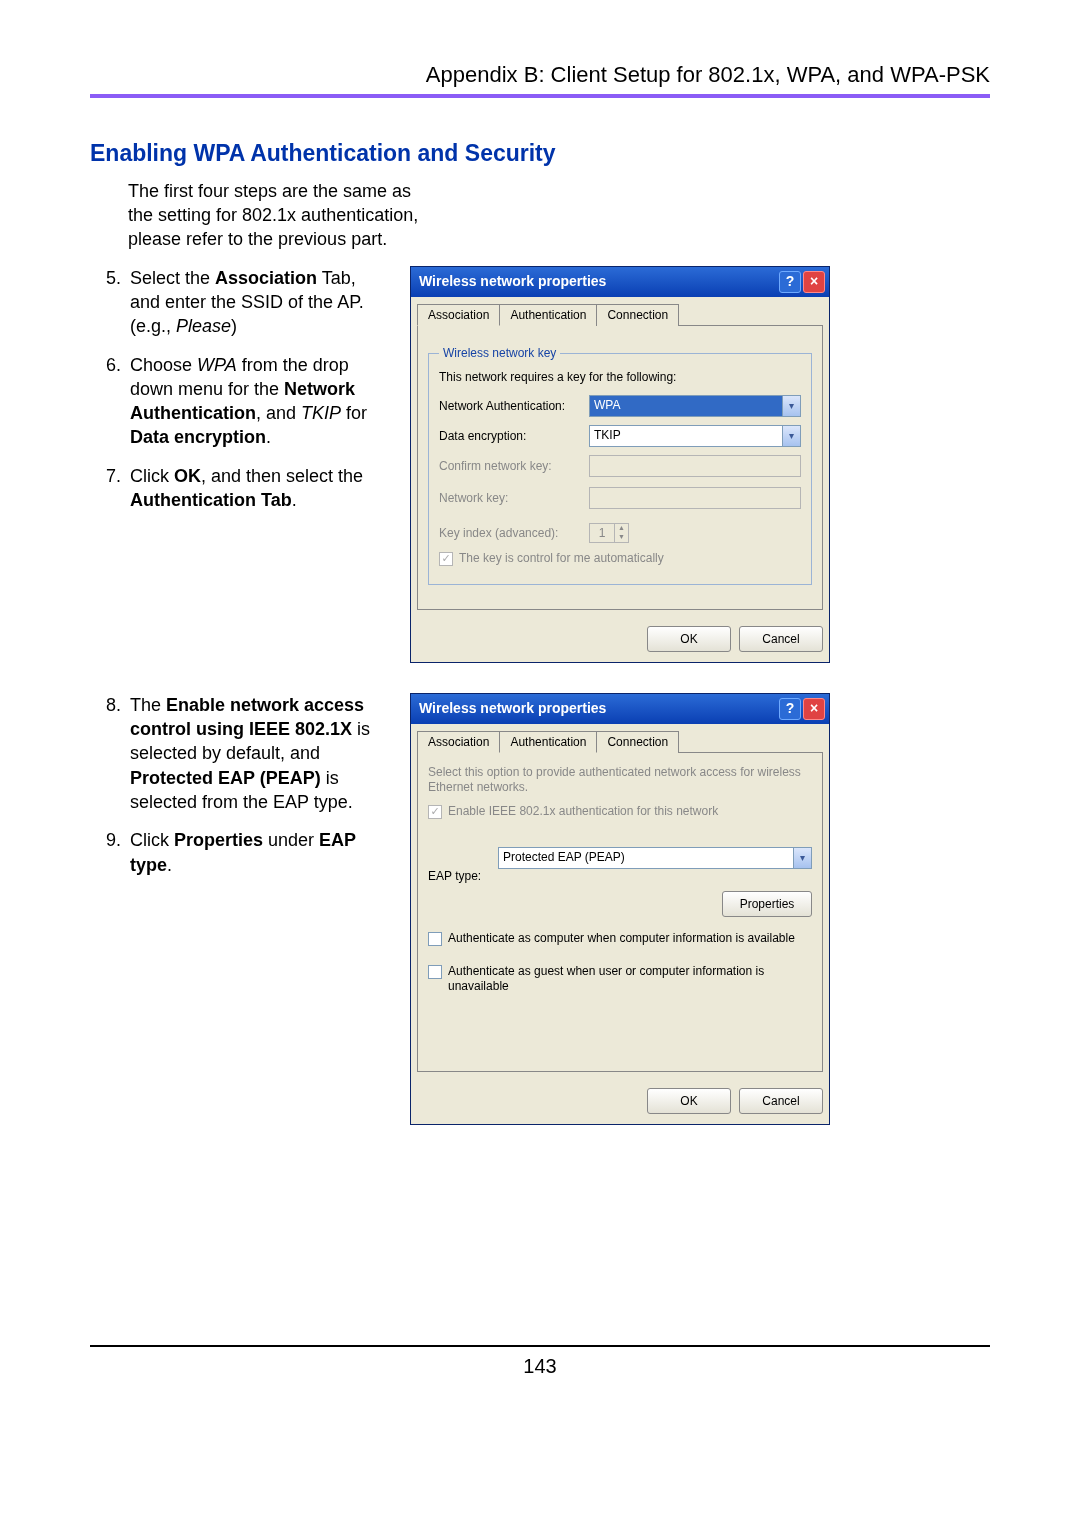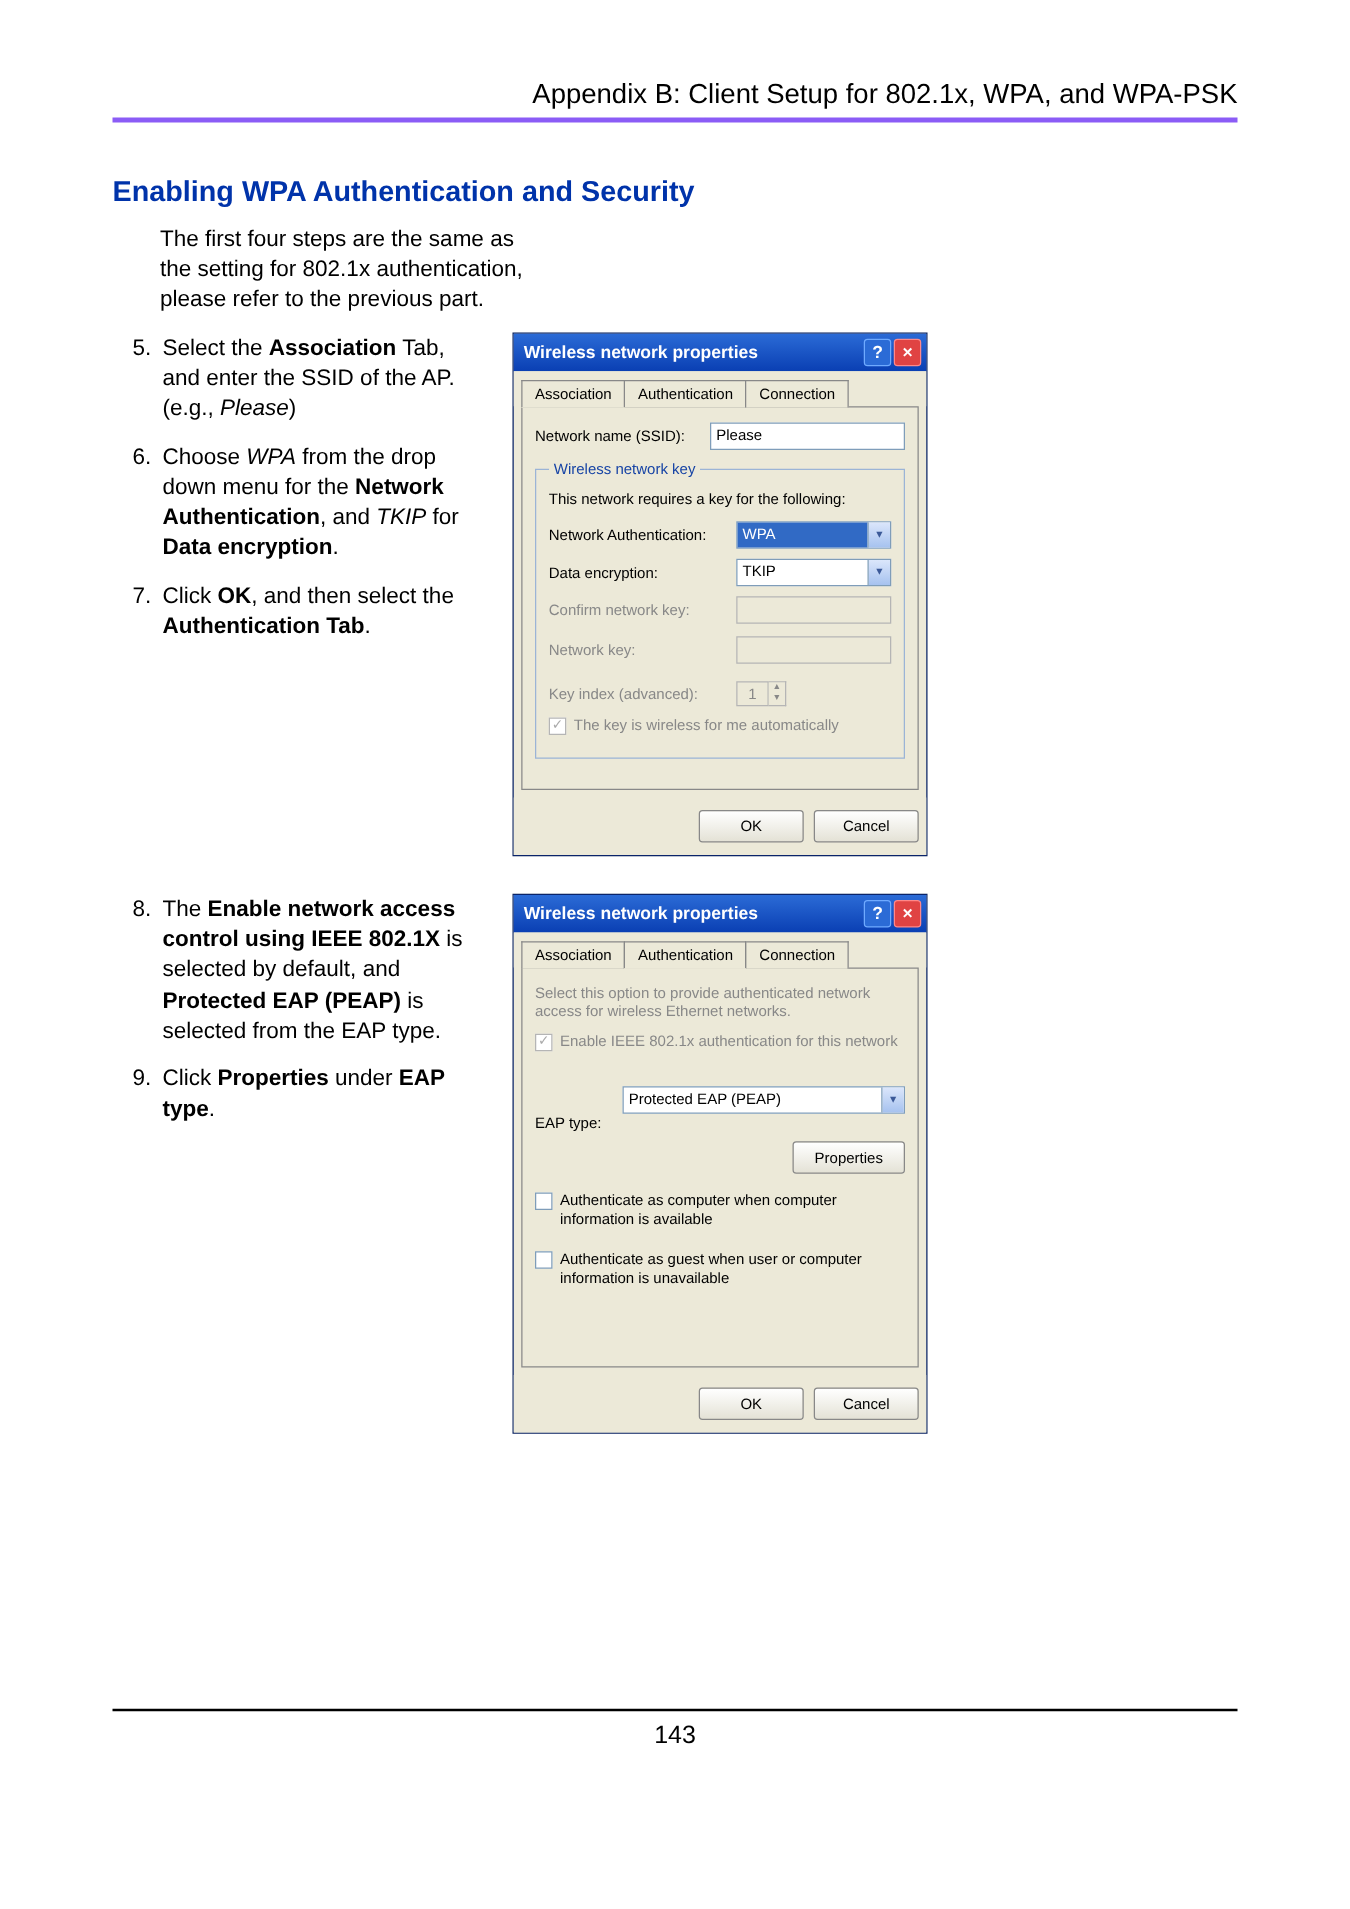--- a/index.html
+++ b/index.html
@@ -46,21 +46,21 @@
   }
   ol.steps-list li {
     margin-bottom: 14px;
     padding-left: 4px;
   }
   .bold { font-weight: bold; }
   .italic { font-style: italic; }
 
   
   .dialog {
-    width: 332px;
+    width: 420px;
     border: 1px solid #0a246a;
     font-family: Tahoma, Arial, sans-serif;
     font-size: 13px;
     background: #ece9d8;
     color: #000;
     line-height: 1.2;
   }
   .titlebar {
     background: linear-gradient(to bottom, #2b6bd6, #0a3fb3);
     color: #fff;
@@ -249,24 +249,20 @@
       <span class="spacer"></span>
       <span class="titlebtn btn-help">?</span>
       <span class="titlebtn btn-close">×</span>
     </div>
     <div class="tabbar">
       <div class="tab active">Association</div>
       <div class="tab">Authentication</div>
       <div class="tab">Connection</div>
     </div>
     <div class="dialog-body">
-      <div class="field-row">
-        <label>Network name (SSID):</label>
-        <div class="win-input">Please</div>
-      </div>
       <fieldset class="groupbox">
         <legend>Wireless network key</legend>
         <div class="hint">This network requires a key for the following:</div>
         <div class="field-row tight">
           <label>Network Authentication:</label>
           <div class="win-select highlight">
             <span class="val">WPA</span>
             <span class="arrow">▾</span>
           </div>
         </div>
@@ -290,21 +286,21 @@
           <div class="spinner">
             <span class="num">1</span>
             <span class="arrows">
                 <span>▲</span>
                 <span>▼</span>
               </span>
           </div>
         </div>
         <div class="cb-row gray">
           <span class="cb disabled">✓</span>
-          <span>The key is wireless for me automatically</span>
+          <span>The key is control for me automatically</span>
         </div>
       </fieldset>
     </div>
     <div class="dlg-buttons">
       <div class="win-button">OK</div>
       <div class="win-button">Cancel</div>
     </div>
   </div>
 </div>
 

